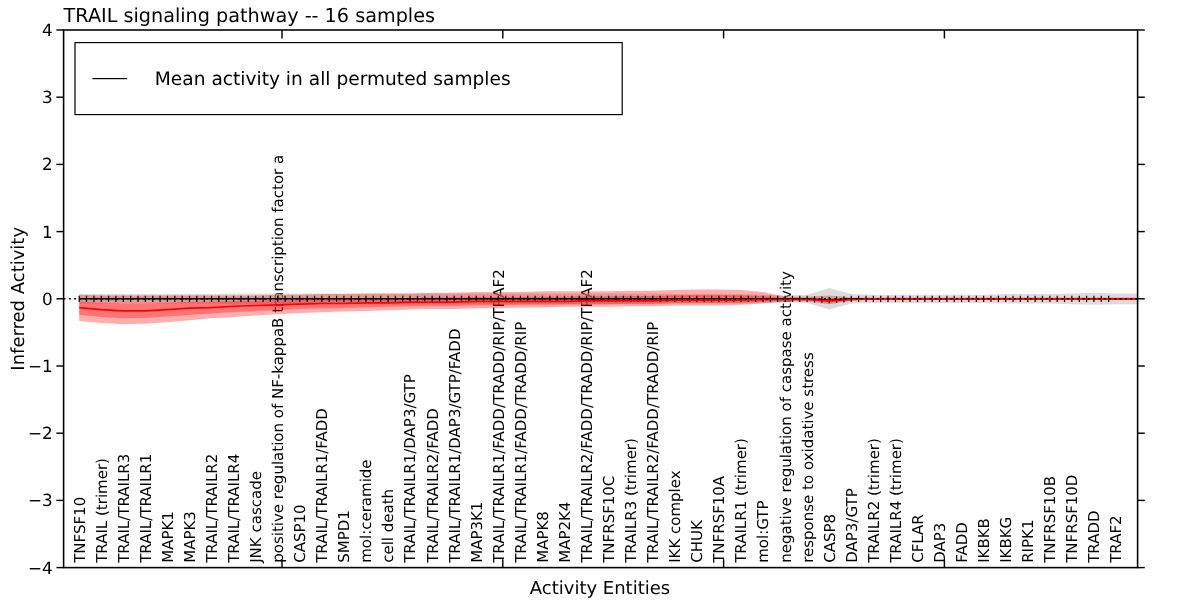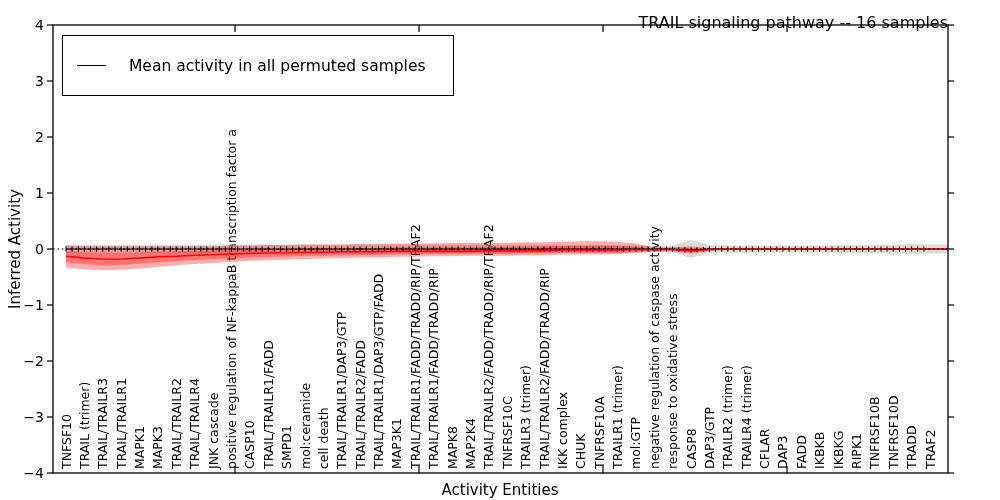--- a/index.html
+++ b/index.html
@@ -1,25 +1,25 @@
 <!DOCTYPE html>
 <html><head>
 <meta charset="utf-8">
 <style>
   html,body{margin:0;padding:0;background:#fff;}
   .figure{position:relative;width:1000px;height:500px;background:#ffffff;
           font-family:"DejaVu Sans","Liberation Sans",sans-serif;color:#000;overflow:hidden;}
   .chart-svg{position:absolute;left:0;top:0;}
-  .chart-title{position:absolute;left:53px;width:895px;top:13px;text-align:right;
+  .chart-title{position:absolute;left:53px;width:895px;top:3px;text-align:left;
                font-size:16px;color:#000;white-space:nowrap;}
   .y-label{position:absolute;left:15px;top:249px;transform:translate(-50%,-50%) rotate(-90deg);
            font-size:15px;white-space:nowrap;}
   .x-label{position:absolute;left:500px;top:481px;transform:translateX(-50%);
            font-size:15px;white-space:nowrap;}
-  .legend{position:absolute;left:62px;top:35px;width:392px;height:61px;background:#fff;
+  .legend{position:absolute;left:62px;top:35px;width:457px;height:61px;background:#fff;
           border:1.5px solid #000;box-sizing:border-box;display:flex;flex-direction:column;
           justify-content:space-evenly;}
   .legend-row{display:flex;align-items:center;height:26px;}
   .legend-line{width:29px;height:0;border-top:1.6px solid #000;margin-left:14px;flex:none;}
   .legend-line.red{border-top-color:#ff0000;}
   .legend-text{margin-left:23px;font-size:15.5px;white-space:nowrap;}
 </style>
 </head>
 <body>
 

